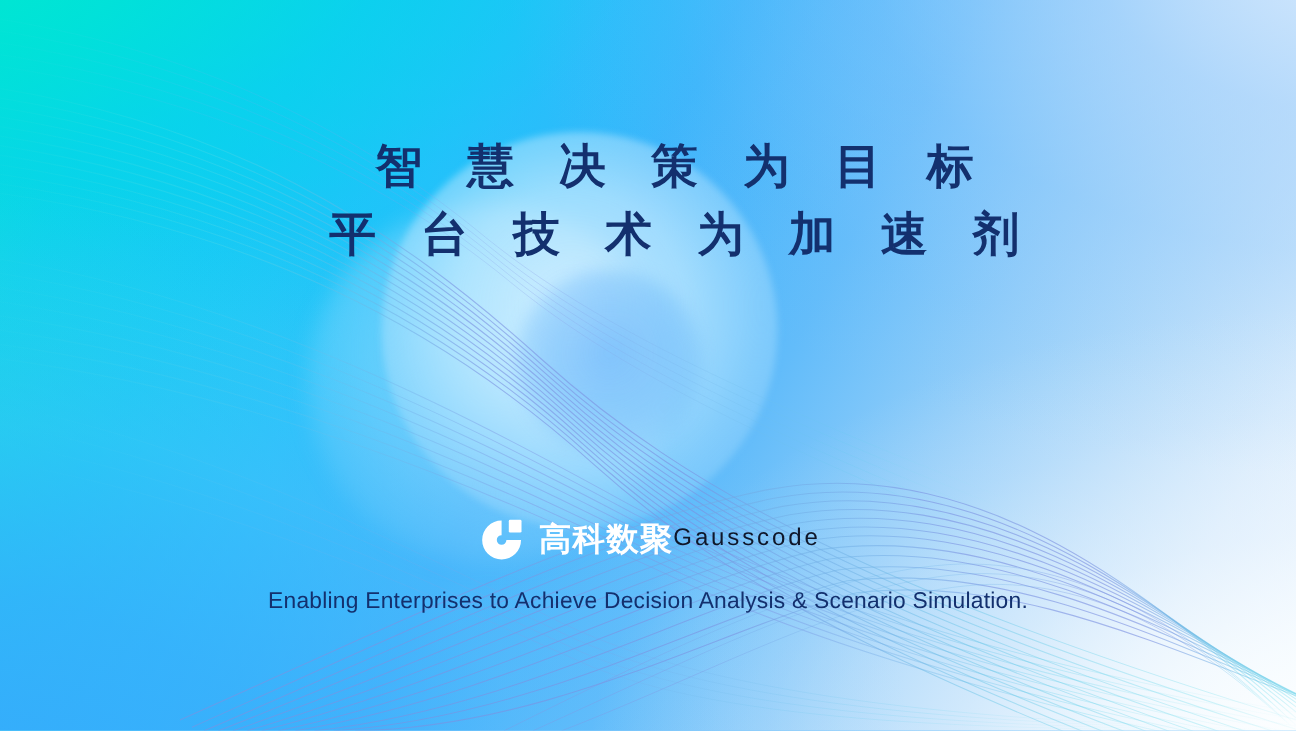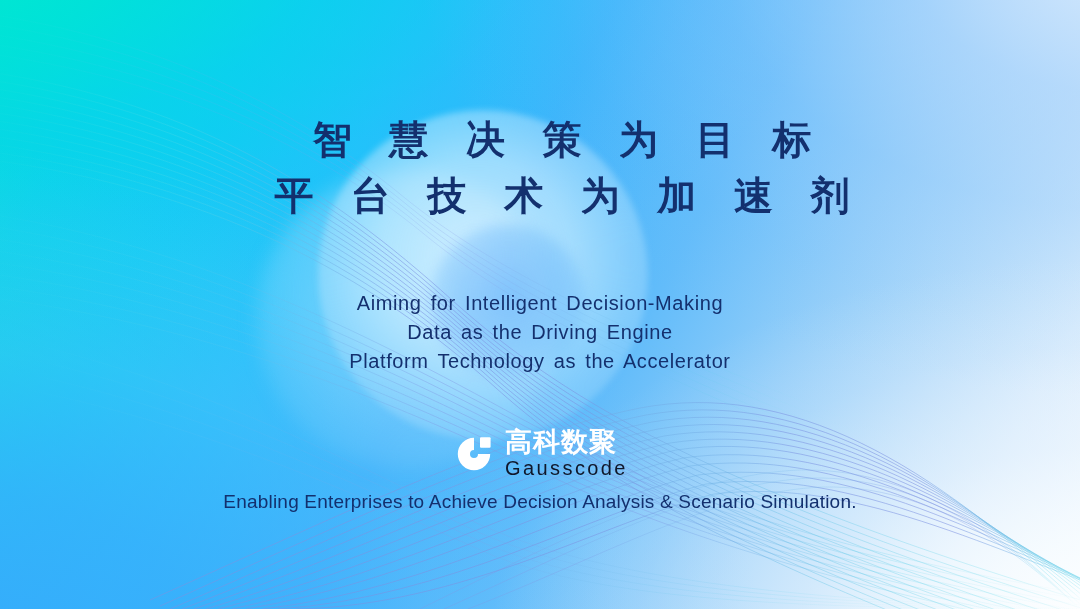--- a/index.html
+++ b/index.html
@@ -193,21 +193,21 @@
     align-items: center;
     gap: 9px;
   }
   .logo-mark {
     width: 44px;
     height: 44px;
     flex: 0 0 44px;
   }
   .logo-text {
     display: flex;
-    flex-direction: column;
+    flex-direction: row;
     justify-content: space-between;
     line-height: 1;
   }
   .logo-cn {
     font-family: "DejaVu Sans", "Liberation Sans", sans-serif;
     font-size: 27px;
     font-weight: 700;
     color: #ffffff;
     letter-spacing: 1px;
     height: 28px;
@@ -369,25 +369,20 @@
     </g>
   </svg>
 
   <div class="content">
 
     <div class="headline">
       <div class="hl">智 慧 决 策 为 目 标</div>
       <div class="hl">平 台 技 术 为 加 速 剂</div>
     </div>
 
-    <div class="subhead">
-      <div class="sl">Aiming for Intelligent Decision-Making</div>
-      <div class="sl">Data as the Driving Engine</div>
-      <div class="sl">Platform Technology as the Accelerator</div>
-    </div>
 
     <div class="logo">
       <svg class="logo-mark" viewBox="0 0 44 44" xmlns="http://www.w3.org/2000/svg">
 
         <path d="M30.5 7.8 A16.2 16.2 0 1 0 38.2 22 L26.0 22 A4.0 4.0 0 1 1 22 18 L22 5.8 A16.2 16.2 0 0 1 30.5 7.8 Z" fill="#ffffff" fill-rule="evenodd" opacity="0"></path>
         <path d="M22 5.8 A16.2 16.2 0 1 0 38.2 22 L26.0 22 A4.0 4.0 0 1 1 22 18 Z" fill="#ffffff"></path>
 
         <rect x="28.0" y="5.2" width="10.6" height="10.6" rx="1.1" fill="#ffffff"></rect>
       </svg>
       <div class="logo-text">

